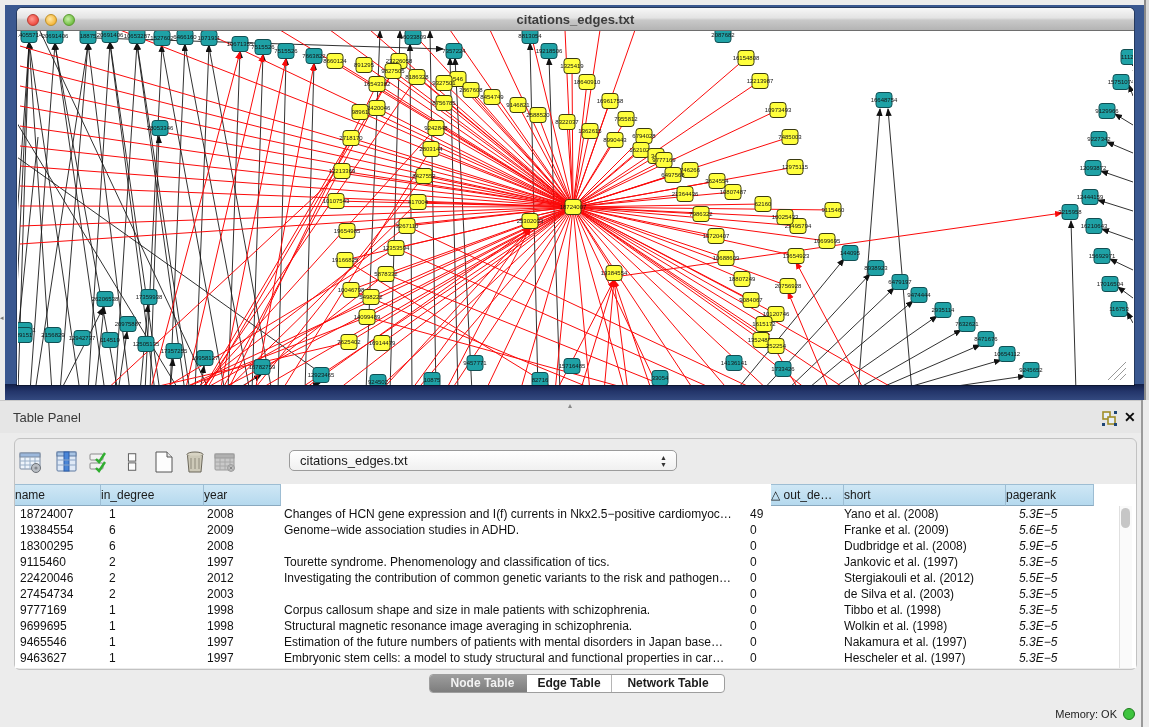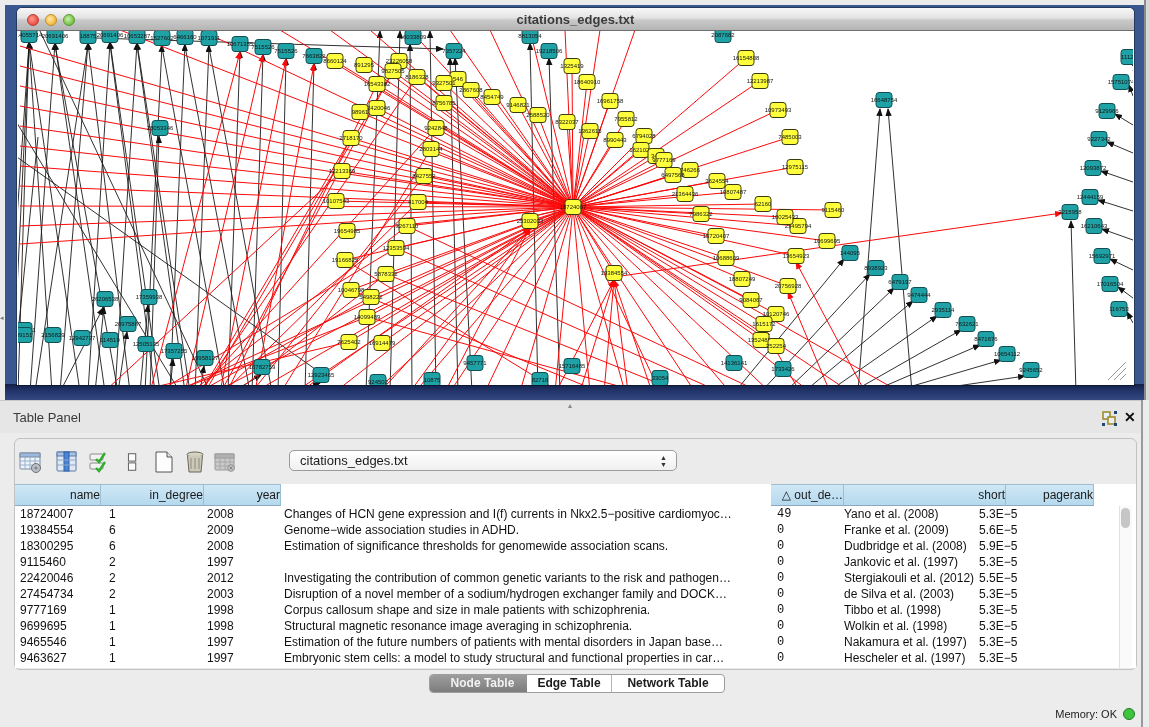--- a/index.html
+++ b/index.html
@@ -42,26 +42,26 @@
 .tbi { position:absolute; top:50px; }
 #combo { position:absolute; left:289px; top:50px; width:388px; height:21px;
   background:linear-gradient(180deg,#ffffff,#f0f0f0); border:1px solid #9b9b9b; border-radius:5px;
   font-size:13px; color:#1a1a1a; line-height:19px; padding-left:10px; }
 #combo .arr { position:absolute; right:9px; top:3px; font-size:7px; color:#333; line-height:7px; text-align:center; }
 
 #tbl { position:absolute; left:15px; top:84px; width:1121px; height:184px; background:#fff; overflow:hidden; }
 .hrow { position:absolute; left:0; top:0; height:22px; width:1121px; }
 .hcell { position:absolute; top:0; height:22px; background:linear-gradient(180deg,#cfe7f5,#b5d9ee);
   border-right:1px solid #9dbdd3; border-top:1px solid #9dbdd3; border-bottom:1px solid #8aa9bf;
-  font-size:12px; color:#1a1a1a; text-align:right; line-height:21px; }
+  font-size:12px; color:#1a1a1a; text-align:left; line-height:21px; }
 #rows { position:absolute; left:0; top:22px; width:1121px; }
 .trow { position:relative; height:16px; font-size:12px; color:#111; white-space:nowrap; }
 .trow div { position:absolute; top:1px; }
 .c0 { left:5px; } .c1 { left:94px; } .c2 { left:192px; } .c3 { left:269px; }
-.c4 { left:762px;font-family:Liberation Mono, monospace; } .c5 { left:829px; width:162px; } .c6 { left:964px; }
+.c4 { left:735px; } .c5 { left:829px; width:162px; } .c6 { left:1004px;font-style:italic; }
 #vscroll { position:absolute; left:1119px; top:106px; width:13px; height:162px; background:#fafafa; border-left:1px solid #e0e0e0;}
 #vthumb { position:absolute; left:1121px; top:108px; width:9px; height:20px; background:#c6c6c6; border-radius:5px; }
 
 #tabs { position:absolute; left:429px; top:274px; height:19px; display:flex;
   border:1px solid #9e9e9e; border-radius:4px; overflow:hidden; background:#fff; }
 .tab { height:100%; font-size:12px; font-weight:bold; line-height:17px; text-align:center;
   color:#1c1c1c; border-right:1px solid #b5b5b5; }
 .tab.sel { background:linear-gradient(180deg,#9d9d9d,#7d7d7d); color:#f2f2f2; border-right:none; }
 #mem { position:absolute; right:14px; top:308px; font-size:11px; color:#222; }
 #mem .dot { display:inline-block; width:12px; height:12px; border-radius:50%;
@@ -937,47 +937,46 @@
             <div class="c2">2009</div>
             <div class="c3">Genome−wide association studies in ADHD.</div>
             <div class="c4">0</div>
             <div class="c5">Franke et al. (2009)</div>
             <div class="c6">5.6E−5</div>
           </div>
 <div class="trow">
             <div class="c0">18300295</div>
             <div class="c1">6</div>
             <div class="c2">2008</div>
-            <div class="c3">Estimation of significance thresholds for genomewide association scans.</div>
             <div class="c4">0</div>
             <div class="c5">Dudbridge et al. (2008)</div>
             <div class="c6">5.9E−5</div>
           </div>
 <div class="trow">
             <div class="c0">9115460</div>
             <div class="c1">2</div>
             <div class="c2">1997</div>
+            <div class="c3">Tourette syndrome. Phenomenology and classification of tics.</div>
             <div class="c4">0</div>
             <div class="c5">Jankovic et al. (1997)</div>
             <div class="c6">5.3E−5</div>
           </div>
 <div class="trow">
             <div class="c0">22420046</div>
             <div class="c1">2</div>
             <div class="c2">2012</div>
             <div class="c3">Investigating the contribution of common genetic variants to the risk and pathogen…</div>
             <div class="c4">0</div>
             <div class="c5">Stergiakouli et al. (2012)</div>
             <div class="c6">5.5E−5</div>
           </div>
 <div class="trow">
             <div class="c0">27454734</div>
             <div class="c1">2</div>
             <div class="c2">2003</div>
-            <div class="c3">Disruption of a novel member of a sodium/hydrogen exchanger family and DOCK…</div>
             <div class="c4">0</div>
             <div class="c5">de Silva et al. (2003)</div>
             <div class="c6">5.3E−5</div>
           </div>
 <div class="trow">
             <div class="c0">9777169</div>
             <div class="c1">1</div>
             <div class="c2">1998</div>
             <div class="c3">Corpus callosum shape and size in male patients with schizophrenia.</div>
             <div class="c4">0</div>

